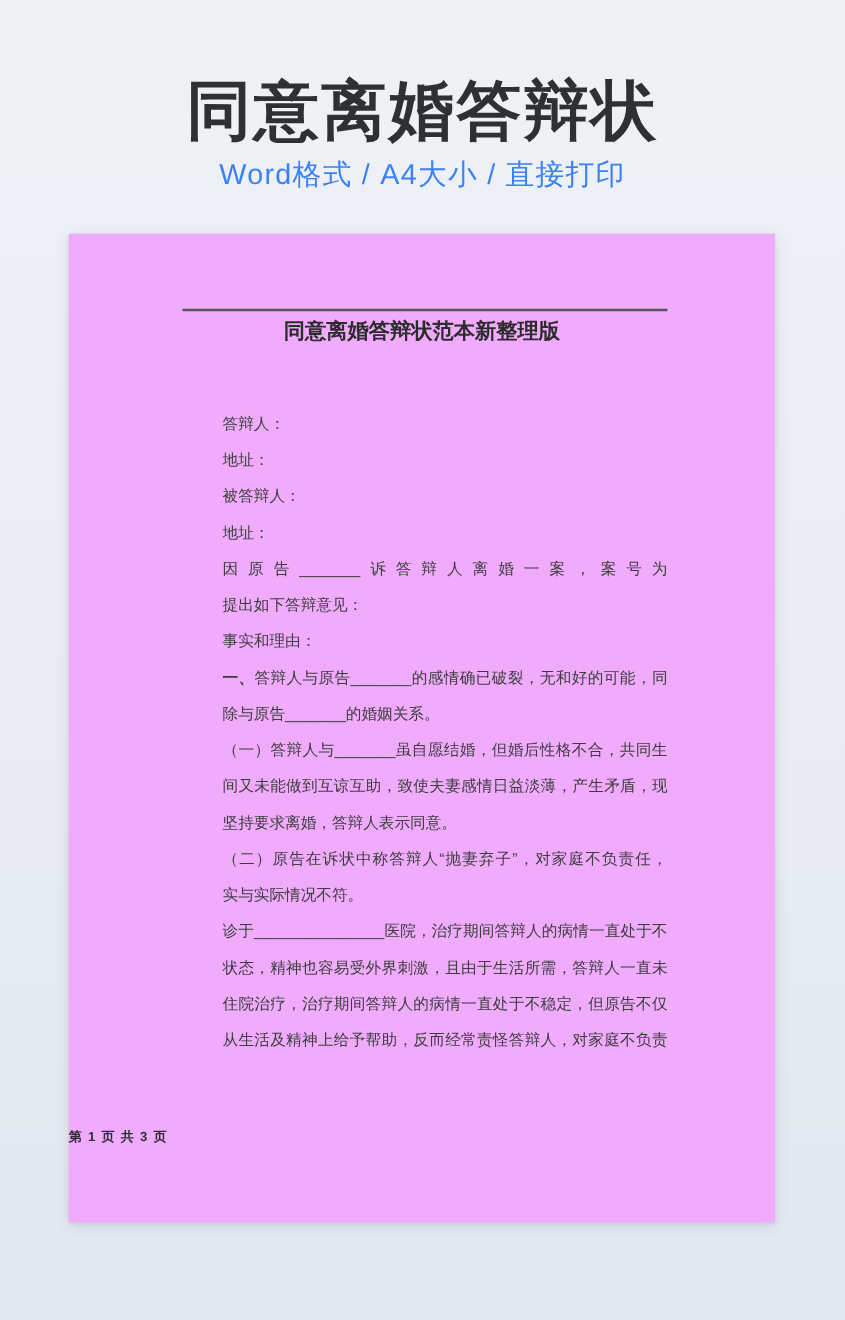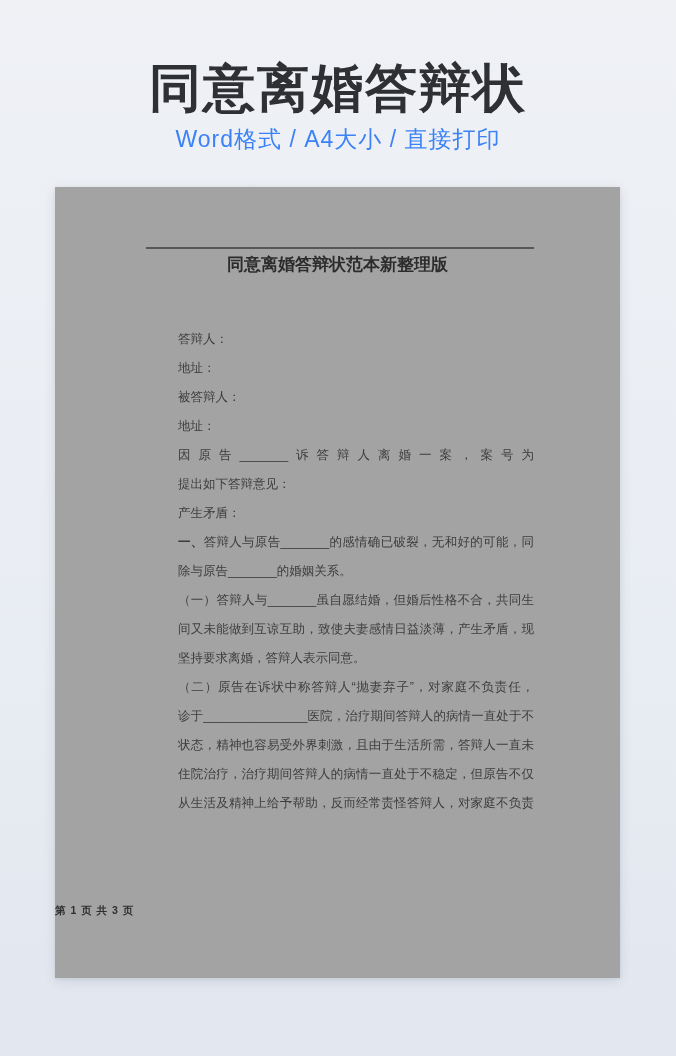--- a/index.html
+++ b/index.html
@@ -14,21 +14,21 @@
   .site-title{
     position:absolute;top:54px;left:0;width:100%;margin:0;
     font-size:52px;font-weight:700;color:#2e3033;letter-spacing:2px;
   }
   .site-subtitle{
     position:absolute;top:124px;left:0;width:100%;
     font-size:23px;color:#3b82f6;letter-spacing:1px;
   }
   .sheet{
     position:absolute;left:55px;top:187px;width:565px;height:791px;
-    background:#a3a3a3;
+    background:#f0abfc;
     box-shadow:0 3px 12px rgba(40,50,70,.12),0 1px 3px rgba(40,50,70,.08);
   }
   .rule{
     position:absolute;left:91px;right:86px;top:60px;height:2px;
     background:#54565a;
   }
   .doc-title{
     position:absolute;top:66px;left:0;width:100%;margin:0;
     text-align:center;font-size:17px;font-weight:700;color:#2c2c2c;
   }
@@ -60,27 +60,28 @@
   <div class="rule"></div>
   <h2 class="doc-title">同意离婚答辩状范本新整理版</h2>
 
   <div class="content">
     <div class="ln"><span>答辩人：</span></div>
     <div class="ln"><span>地址：</span></div>
     <div class="ln"><span>被答辩人：</span></div>
     <div class="ln"><span>地址：</span></div>
     <div class="ln j"><span>因原告_______诉答辩人离婚一案，案号为____________________，</span></div>
     <div class="ln"><span>提出如下答辩意见：</span></div>
-    <div class="ln"><span>产生矛盾：</span></div>
+    <div class="ln"><span>事实和理由：</span></div>
     <div class="ln j"><span class="pfx">一、</span><span>答辩人与原告_______的感情确已破裂，无和好的可能，同意解</span></div>
     <div class="ln"><span>除与原告_______的婚姻关系。</span></div>
     <div class="ln j"><span>（一）答辩人与_______虽自愿结婚，但婚后性格不合，共同生活期</span></div>
     <div class="ln j"><span>间又未能做到互谅互助，致使夫妻感情日益淡薄，产生矛盾，现原告</span></div>
     <div class="ln"><span>坚持要求离婚，答辩人表示同意。</span></div>
     <div class="ln j"><span>（二）原告在诉状中称答辩人“抛妻弃子”，对家庭不负责任，又“恶</span></div>
+    <div class="ln"><span>实与实际情况不符。</span></div>
     <div class="ln j"><span>诊于_______________医院，治疗期间答辩人的病情一直处于不稳定</span></div>
     <div class="ln j"><span>状态，精神也容易受外界刺激，且由于生活所需，答辩人一直未接受</span></div>
     <div class="ln j"><span>住院治疗，治疗期间答辩人的病情一直处于不稳定，但原告不仅没能</span></div>
     <div class="ln j"><span>从生活及精神上给予帮助，反而经常责怪答辩人，对家庭不负责任</span></div>
   </div>
 
   <div class="page-footer">第 1 页 共 3 页</div>
 </div>
 
 </body></html>

